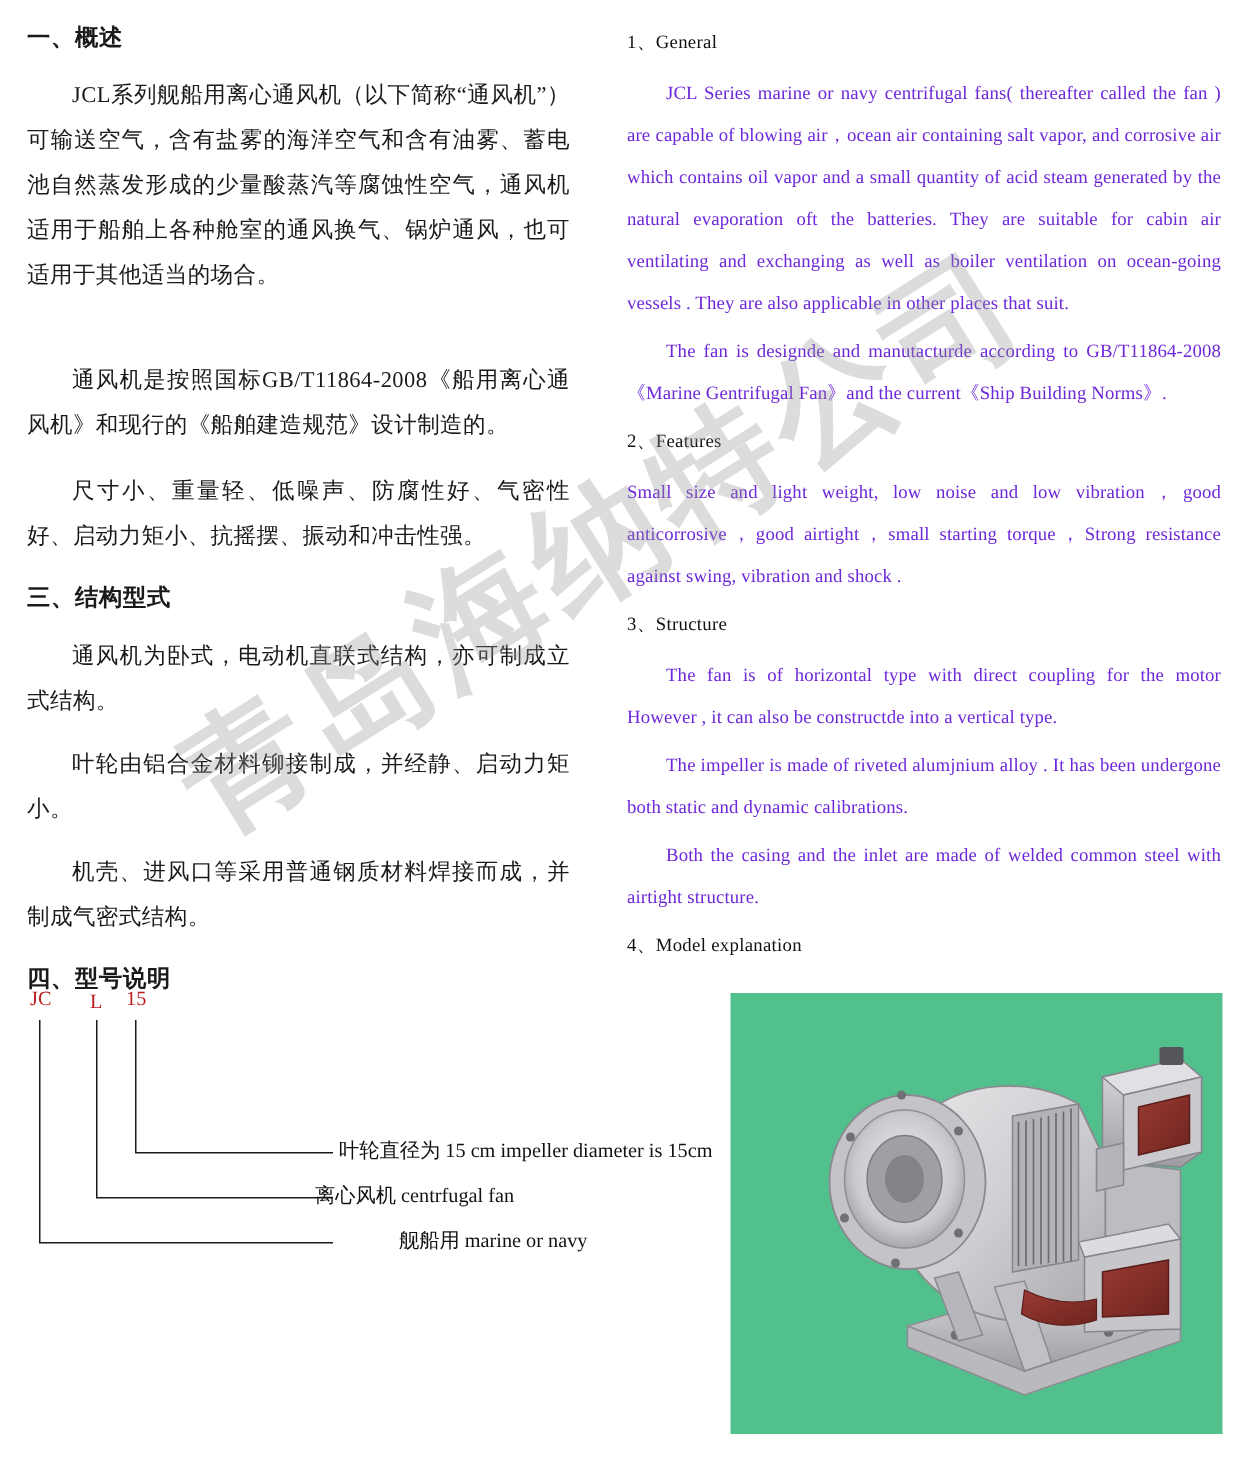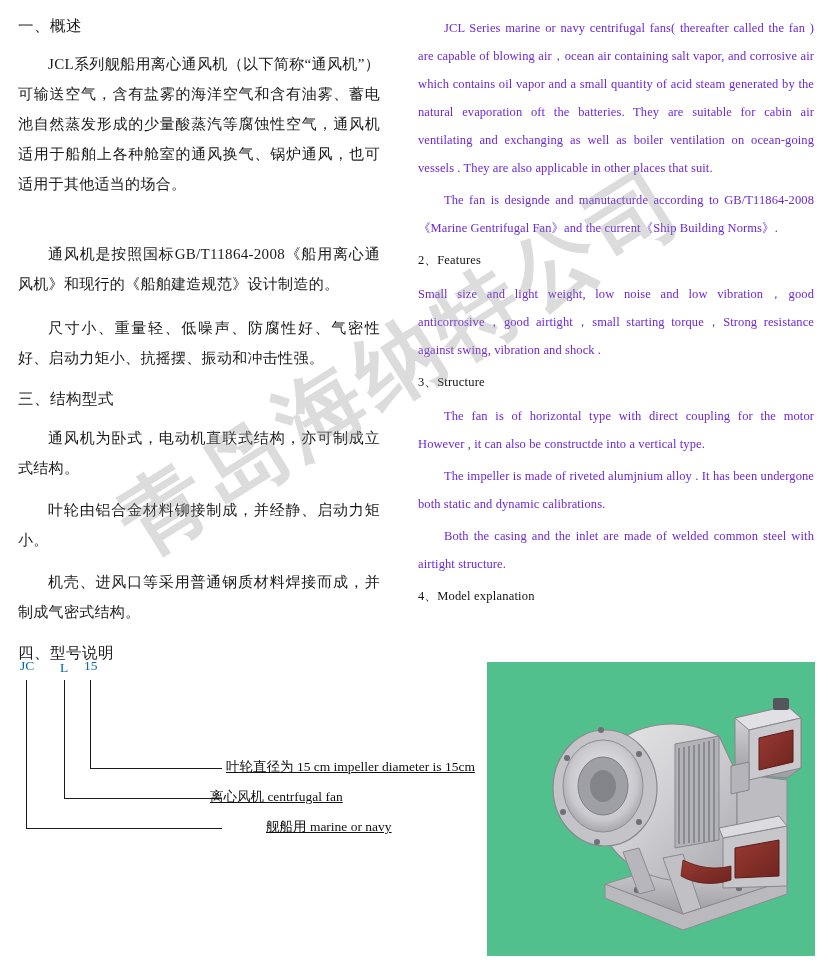--- a/index.html
+++ b/index.html
@@ -29,21 +29,21 @@
   .col-right {
     position: absolute;
     left: 418px;
     top: 14px;
     width: 396px;
   }
 
   
   .cn-head {
     font-size: 15.5px;
-    font-weight: normal;
+    font-weight: bold;
     letter-spacing: 0.5px;
     margin: 0 0 6px 0;
     line-height: 1.5;
   }
   .cn-para {
     font-size: 15px;
     line-height: 30px;
     margin: 12px 0 2px 0;
     text-indent: 30px;
     text-align: justify;
@@ -83,21 +83,21 @@
     left: 18px;
     top: 658px;
     width: 470px;
     height: 210px;
     font-size: 13px;
   }
   .mcode {
     position: absolute;
     font-family: "Liberation Serif", serif;
     font-size: 13.5px;
-    color: #0369a1;
+    color: #b91c1c;
   }
   .mcode.c1 { left: 2px;  top: 0px; }
   .mcode.c2 { left: 42px; top: 2px; }
   .mcode.c3 { left: 66px; top: 0px; text-align: center; }
 
   .vline {
     position: absolute;
     width: 1px;
     background: #1a1a1a;
   }
@@ -105,21 +105,20 @@
     position: absolute;
     height: 1px;
     background: #1a1a1a;
   }
   .mlabel {
     position: absolute;
     font-size: 13.5px;
     line-height: 18px;
     white-space: nowrap;
     color: #111;
-    text-decoration: underline;
   }
 
   
   .photo {
     position: absolute;
     left: 487px;
     top: 662px;
     width: 328px;
     height: 294px;
     background: #52c08c;
@@ -175,20 +174,21 @@
 
     <div class="cn-block">
       <div class="cn-head">四、型号说明</div>
     </div>
 
   </div>
 
   <div class="col-right">
 
     <div>
+      <div class="en-head">1、General</div>
       <p class="en-para">JCL Series marine or navy centrifugal fans( thereafter called the fan ) are capable of blowing air，ocean air containing salt vapor, and corrosive air which contains oil vapor and a small quantity of acid steam generated by the natural evaporation oft the batteries. They are suitable for cabin air ventilating and exchanging as well as boiler ventilation on ocean-going vessels . They are also applicable in other places that suit.</p>
       <p class="en-para">The fan is designde and manutacturde according to GB/T11864-2008《Marine Gentrifugal Fan》and the current《Ship Building Norms》.</p>
     </div>
 
     <div>
       <div class="en-head">2、Features</div>
       <p class="en-para noindent">Small size and light weight, low noise and low vibration，good anticorrosive，good airtight，small starting torque，Strong resistance against swing, vibration and shock .</p>
     </div>
 
     <div>

